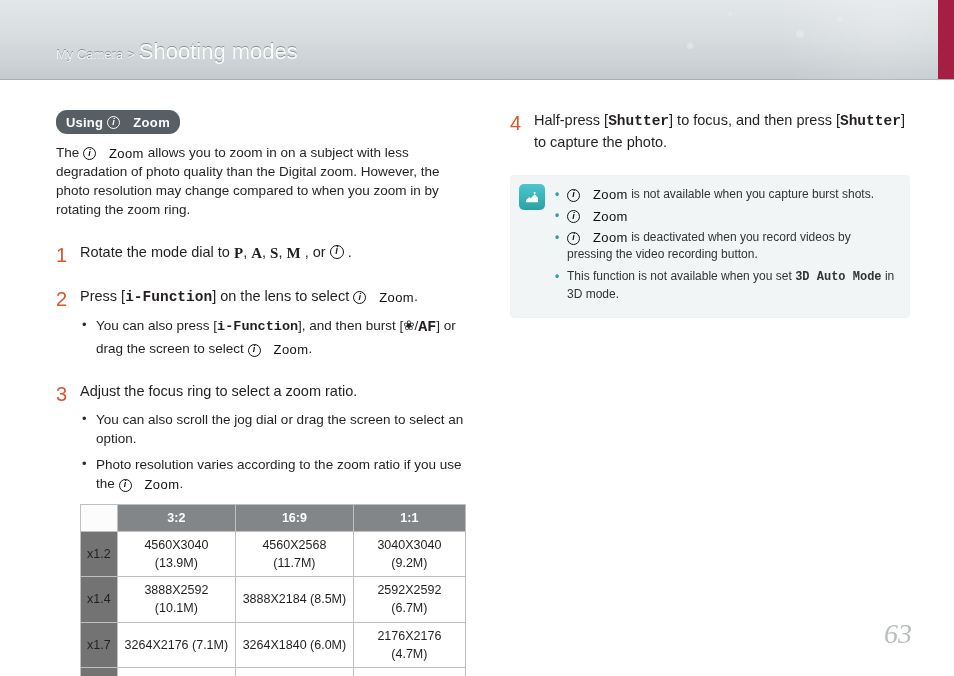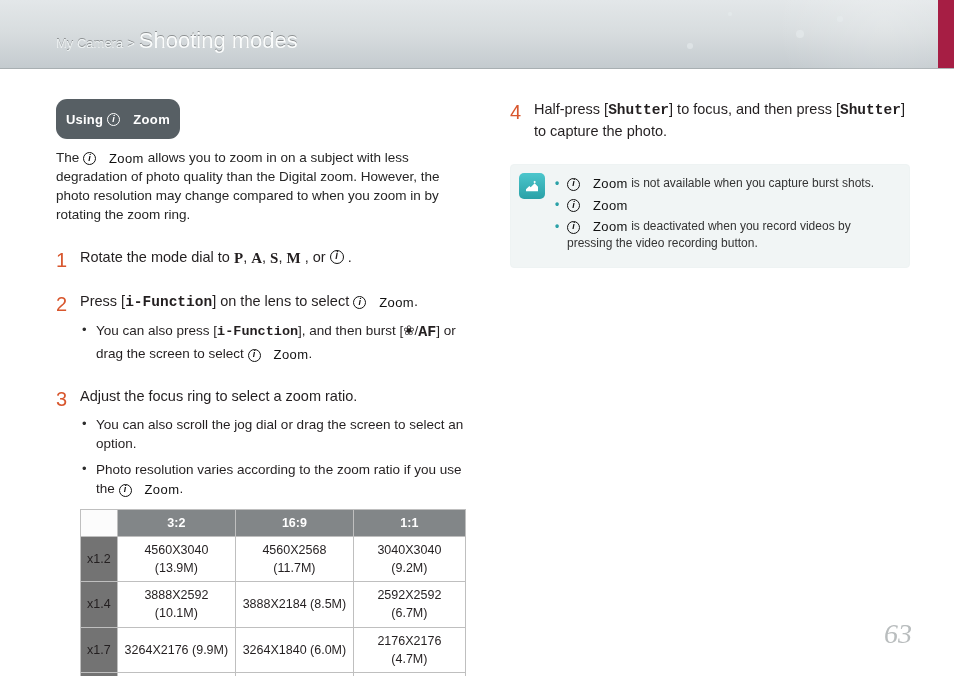--- a/index.html
+++ b/index.html
@@ -10,21 +10,21 @@
     font-family: "Segoe UI", "Myriad Pro", Arial, sans-serif;
     color: #231f20;
     position: relative;
     overflow: hidden;
   }
 
   
   .header-band {
     position: relative;
     width: 100%;
-    height: 69px;
+    height: 80px;
     background: linear-gradient(to bottom, #e3e7e9 0%, #d7dcde 50%, #c4cbcf 100%);
     border-bottom: 1px solid #a8afb2;
   }
   .header-accent {
     position: absolute;
     top: 0; right: 0;
     width: 16px; height: 100%;
     background: #a61e44;
   }
   .header-sparkles {
@@ -61,21 +61,21 @@
   .col-right { width: 400px; }
 
   
   .using-pill {
     display: inline-flex;
     align-items: center;
     gap: 4px;
     background: #575f64;
     color: #fff;
     border-radius: 11px;
-    height: 40px;
+    height: 24px;
     padding: 0 10px;
     font-size: 13px;
     font-weight: 600;
     letter-spacing: .2px;
   }
   .izoom {
     display: inline-flex;
     align-items: center;
     gap: 13px;
     font-size: 12px;
@@ -282,21 +282,21 @@
               <td>3040X3040 (9.2M)</td>
             </tr>
             <tr>
               <th>x1.4</th>
               <td>3888X2592 (10.1M)</td>
               <td>3888X2184 (8.5M)</td>
               <td>2592X2592 (6.7M)</td>
             </tr>
             <tr>
               <th>x1.7</th>
-              <td>3264X2176 (9.9M)</td>
+              <td>3264X2176 (7.1M)</td>
               <td>3264X1840 (6.0M)</td>
               <td>2176X2176 (4.7M)</td>
             </tr>
             <tr>
               <th>x2</th>
               <td>2736X1824 (5.0M)</td>
               <td>2736X1536 (4.2M)</td>
               <td>1824X1824 (3.3M)</td>
             </tr>
           </tbody>
@@ -331,18 +331,21 @@
               <span class="circ"></span>
               <span class="zlabel">Zoom</span>
             </span>
         </li>
         <li>
           <span class="izoom" style="color:#111;">
               <span class="circ"></span>
               <span class="zlabel">Zoom</span>
             </span><span> is deactivated when you record videos by pressing the video recording button.</span>
         </li>
+        <li>
+          <span>This function is not available when you set </span><span class="fn-bold">3D Auto Mode</span><span> in 3D mode.</span>
+        </li>
       </ul>
     </div>
   </div>
 </div>
 
 <div class="pagenum">63</div>
 
 </body></html>

